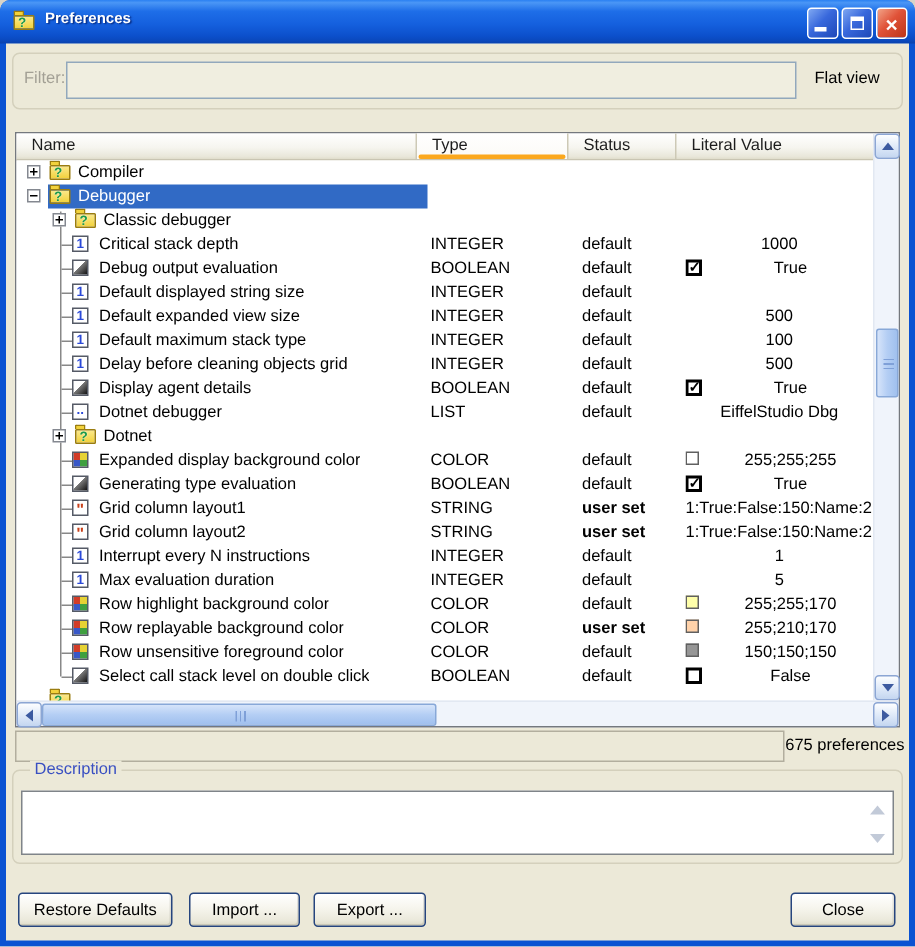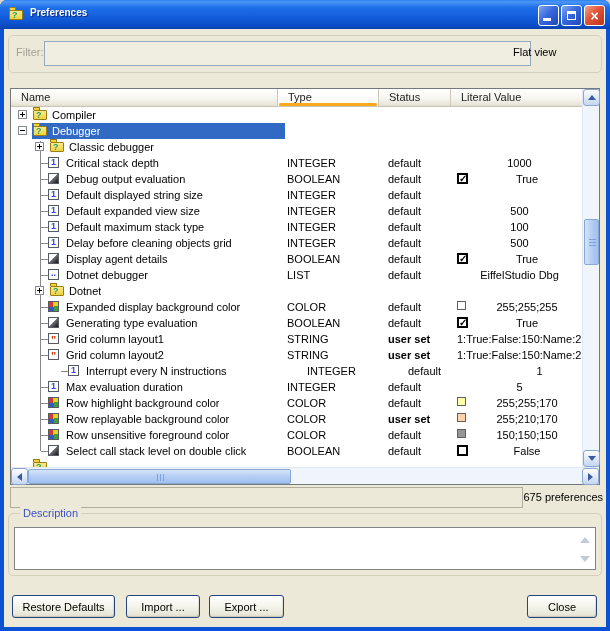--- a/index.html
+++ b/index.html
@@ -19,21 +19,21 @@
   
   .ic-folder{position:absolute;width:14px;height:10px;background:linear-gradient(180deg,#fbe88a,#f2d23c);border:1px solid #9a7d10;border-radius:1px;}
   .ic-folder .ftab{position:absolute;left:-1px;top:-4px;width:7px;height:3px;background:#f2d23c;border:1px solid #9a7d10;border-bottom:none;border-radius:1px 1px 0 0;}
   .ic-folder .fq{position:absolute;left:2px;top:-1px;font-size:9px;font-weight:bold;color:#1d9a4a;text-shadow:0 0 1px #fff;}
   .title-folder{left:9px;top:10px;}
 
   
   .filter-group{position:absolute;left:8px;top:35px;width:594px;height:38px;border:1px solid #d4d0bc;border-radius:5px;}
   .filter-label{position:absolute;left:16px;top:46px;color:#a3a095;}
   .filter-input{position:absolute;left:44px;top:41px;width:487px;height:25px;border:1px solid #92a8bc;background:#f0eee0;}
-  .flat-view{position:absolute;left:513px;top:46px;color:#000;cursor:default;}
+  .flat-view{position:absolute;left:543px;top:46px;color:#000;cursor:default;}
 
   
   .grid{position:absolute;left:10px;top:88px;width:590px;height:397px;border:1px solid #74787e;background:#fff;}
   .ghead{position:absolute;left:0;top:0;width:571px;height:18px;background:linear-gradient(180deg,#ffffff 0%,#f6f5ef 55%,#e9e7da 90%,#e0ddcb 100%);border-bottom:1px solid #c9c5b2;}
   .gh-cell{position:absolute;top:0;height:17px;line-height:17px;padding-left:10px;color:#1c1c1c;overflow:hidden;white-space:nowrap;}
   .gh-name{left:0;width:266px;}
   .gh-type{left:266px;width:101px;border-left:1px solid #cdc9b6;background:linear-gradient(180deg,#ffffff,#fbfaf6);}
   .gh-type::after{content:"";position:absolute;left:1px;right:1px;bottom:0;height:3px;background:#fba81e;border-radius:2px;}
   .gh-status{left:367px;width:72px;border-left:1px solid #cdc9b6;}
   .gh-literal{left:439px;width:132px;border-left:1px solid #cdc9b6;}
@@ -263,21 +263,21 @@
           <span class="c-val"><span class="vplain">1:True:False:150:Name:2:</span></span>
         </div>
         <div class="grow" style="top: 240px;">
           <span class="dash"></span>
           <span class="tico ti ic-string ileaf"></span>
           <span class="c-name tleaf">Grid column layout2</span>
           <span class="c-type">STRING</span>
           <span class="c-status bold">user set</span>
           <span class="c-val"><span class="vplain">1:True:False:150:Name:2:</span></span>
         </div>
-        <div class="grow" style="top: 256px; margin-left: 20px;">
+        <div class="grow" style="top: 256px;">
           <span class="dash"></span>
           <span class="tico ti ic-integer ileaf"></span>
           <span class="c-name tleaf">Interrupt every N instructions</span>
           <span class="c-type">INTEGER</span>
           <span class="c-status">default</span>
           <span class="c-val"><span class="vplain">1</span></span>
         </div>
         <div class="grow" style="top: 272px;">
           <span class="dash"></span>
           <span class="tico ti ic-integer ileaf"></span>

